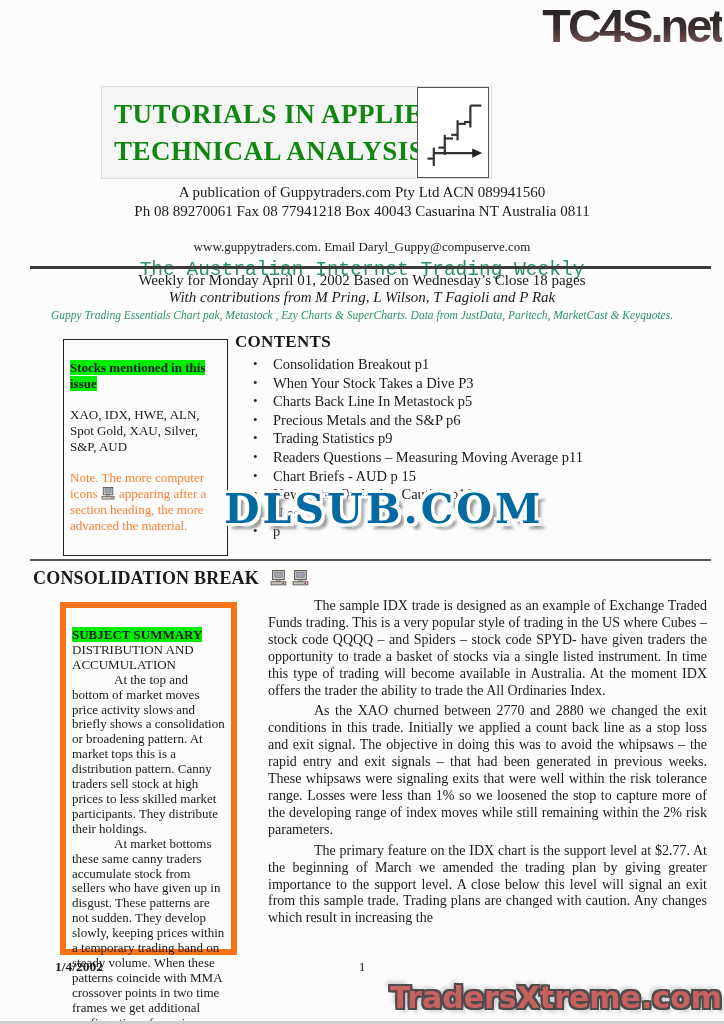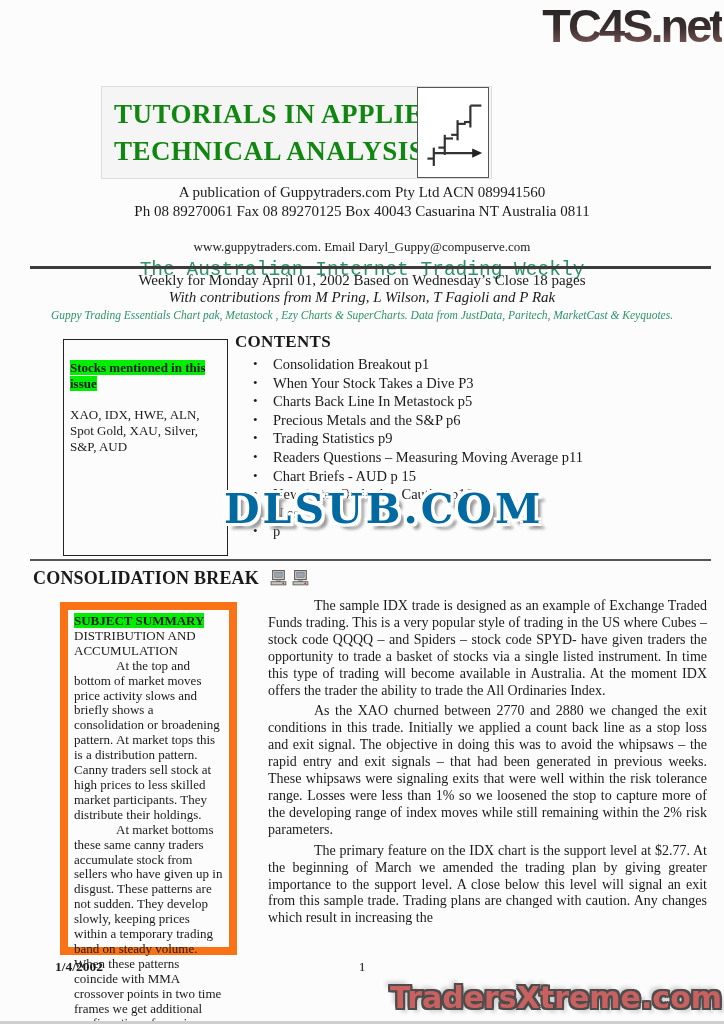--- a/index.html
+++ b/index.html
@@ -90,21 +90,21 @@
   
   .rule-2 { position:absolute; left:30px; top:559px; width:681px; border-top:2px solid #555; }
   .article-heading {
     position:absolute; left:33px; top:567px;
     font-weight:bold; font-size:18px; line-height:22px; letter-spacing:0.2px;
   }
   .article-heading .h-icons { margin-left:6px; }
 
   .summary-box {
     position:absolute; left:60px; top:602px; width:177px; height:353px;
-    border:8px solid #f97316; padding:4px 6px;
+    border:6px solid #f97316; padding:20px 6px;
     font-size:13px; line-height:14.9px;
   }
   .summary-box p { text-indent:42px; margin:0; }
   .summary-box .no-indent { text-indent:0; }
 
   .main-col {
     position:absolute; left:264px; top:594px; width:447px;
     font-size:14px; line-height:16.9px; text-align:justify;
   }
   .main-col p { text-indent:46px; margin:4px; }
@@ -140,36 +140,47 @@
           <path d="M47 30 H54"></path>
           <path d="M54 12 H66"></path>
       </g>
       <polygon points="56,59 67,64 56,69" fill="#222"></polygon>
     </svg>
   </div>
 </div>
 
 <div class="pub-lines">
   <div class="pl">A publication of Guppytraders.com Pty Ltd ACN 089941560</div>
-  <div class="pl">Ph 08 89270061  Fax 08 89270125  Box 40043 Casuarina NT Australia  0811</div>
+  <div class="pl">Ph 08 89270061  Fax 08 77941218  Box 40043 Casuarina NT Australia  0811</div>
   <div class="pl pl3">www.guppytraders.com.  Email  Daryl_Guppy@compuserve.com</div>
   <div class="weekly-subtitle">The Australian Internet Trading Weekly</div>
 </div>
 
 <div class="rule-1"></div>
 
 <div class="issue-lines">
   <div class="il1">Weekly for Monday April 01, 2002 Based on Wednesday’s Close 18 pages</div>
   <div class="il2">With contributions from M Pring, L Wilson, T Fagioli  and P Rak</div>
   <div class="il3">Guppy Trading Essentials Chart pak, Metastock , Ezy Charts &amp; SuperCharts. Data from JustData, Paritech, MarketCast &amp; Keyquotes.</div>
 </div>
 
 <div class="stocks-box">
   <span class="hl-green">Stocks mentioned in this issue</span>
   <div class="stocks-list">XAO, IDX, HWE, ALN, Spot Gold, XAU, Silver, S&amp;P, AUD</div>
+  <div class="note">
+    <span>Note. The more computer icons</span>
+    <svg class="pc-icon-inline" width="15" height="13" viewBox="0 0 17 15">
+      <rect x="2.5" y="0.5" width="11" height="8.5" fill="#d8d4cc" stroke="#555" stroke-width="1"></rect>
+      <rect x="4.5" y="2" width="7" height="5" fill="#9aa4b0" stroke="#666" stroke-width="0.5"></rect>
+      <rect x="6.5" y="9" width="3" height="2" fill="#b9b4aa" stroke="#555" stroke-width="0.5"></rect>
+      <rect x="1" y="11" width="14" height="3" fill="#c9c4ba" stroke="#555" stroke-width="0.8"></rect>
+      <circle cx="12.5" cy="12.5" r="0.8" fill="#a33"></circle>
+    </svg>
+    <span>appearing after a section heading, the more advanced the material.</span>
+  </div>
 </div>
 
 <div class="contents">
   <div class="contents-heading">CONTENTS</div>
   <div class="c-list">
     <div class="c-row">
         <span class="bullet">•</span>
         <span>Consolidation Breakout p1</span>
       </div>
     <div class="c-row">

